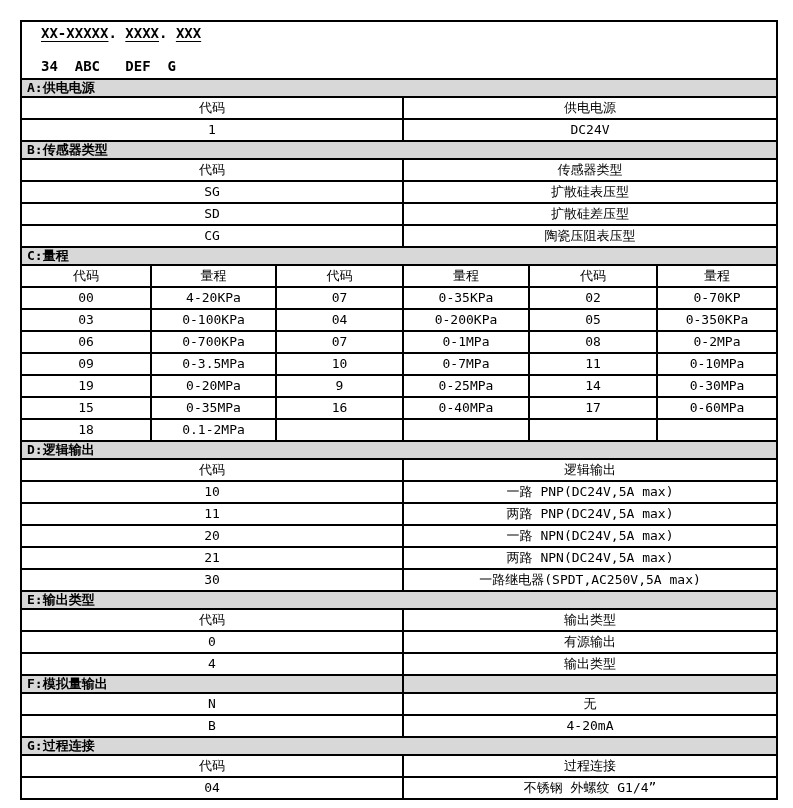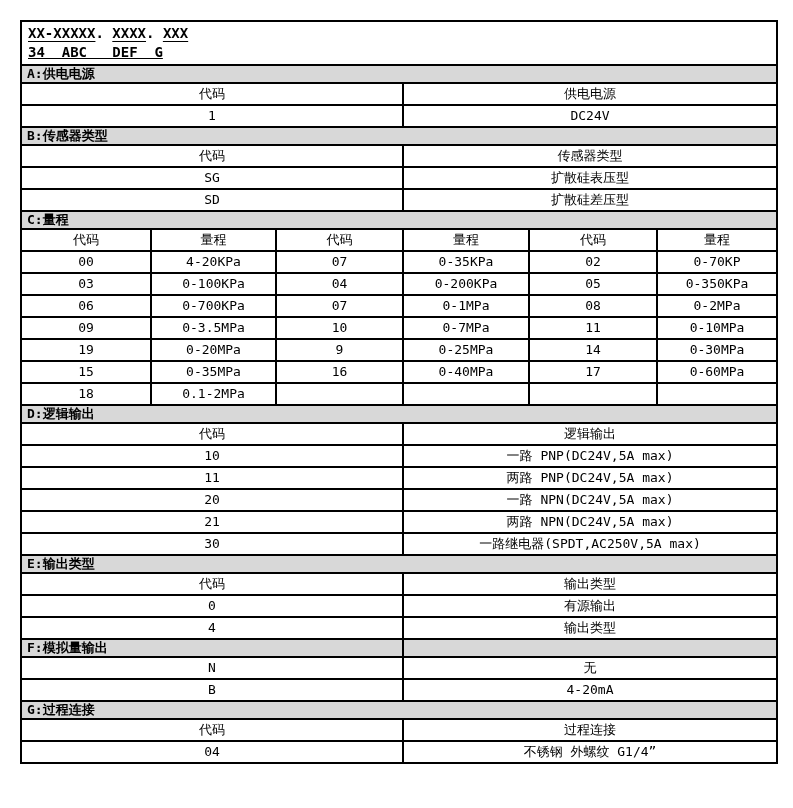--- a/index.html
+++ b/index.html
@@ -35,37 +35,36 @@
   }
   tr.band td {
     background: #d8d8d8;
     text-align: left;
     font-weight: bold;
     height: 16px;
     padding-left: 5px;
   }
   tr.title-row td {
     text-align: left;
-    padding: 4px 6px 3px 6px;
+    padding: 4px 6px 3px 19px;
     height: auto;
   }
   .t1 {
     font-weight: bold;
     font-size: 14px;
   }
   .t1 .u {
     text-decoration: underline;
     text-underline-offset: 3px;
   }
   .t2 {
     font-weight: bold;
     font-size: 14px;
     white-space: pre;
-    margin-top: 4px;
-    text-decoration: underline;
+    margin-top: 18px;
   }
 </style>
 </head>
 <body>
 
 <div class="sheet">
   <table class="spec">
     <colgroup>
       <col style="width:130px">
       <col style="width:125px">
@@ -100,20 +99,24 @@
           <td colspan="3">传感器类型</td>
         </tr>
         <tr>
           <td colspan="3">SG</td>
           <td colspan="3">扩散硅表压型</td>
         </tr>
         <tr>
           <td colspan="3">SD</td>
           <td colspan="3">扩散硅差压型</td>
         </tr>
+        <tr>
+          <td colspan="3">CG</td>
+          <td colspan="3">陶瓷压阻表压型</td>
+        </tr>
         <tr class="band">
           <td colspan="6">C:量程</td>
         </tr>
         <tr>
           <td>代码</td>
           <td>量程</td>
           <td>代码</td>
           <td>量程</td>
           <td>代码</td>
           <td>量程</td>

